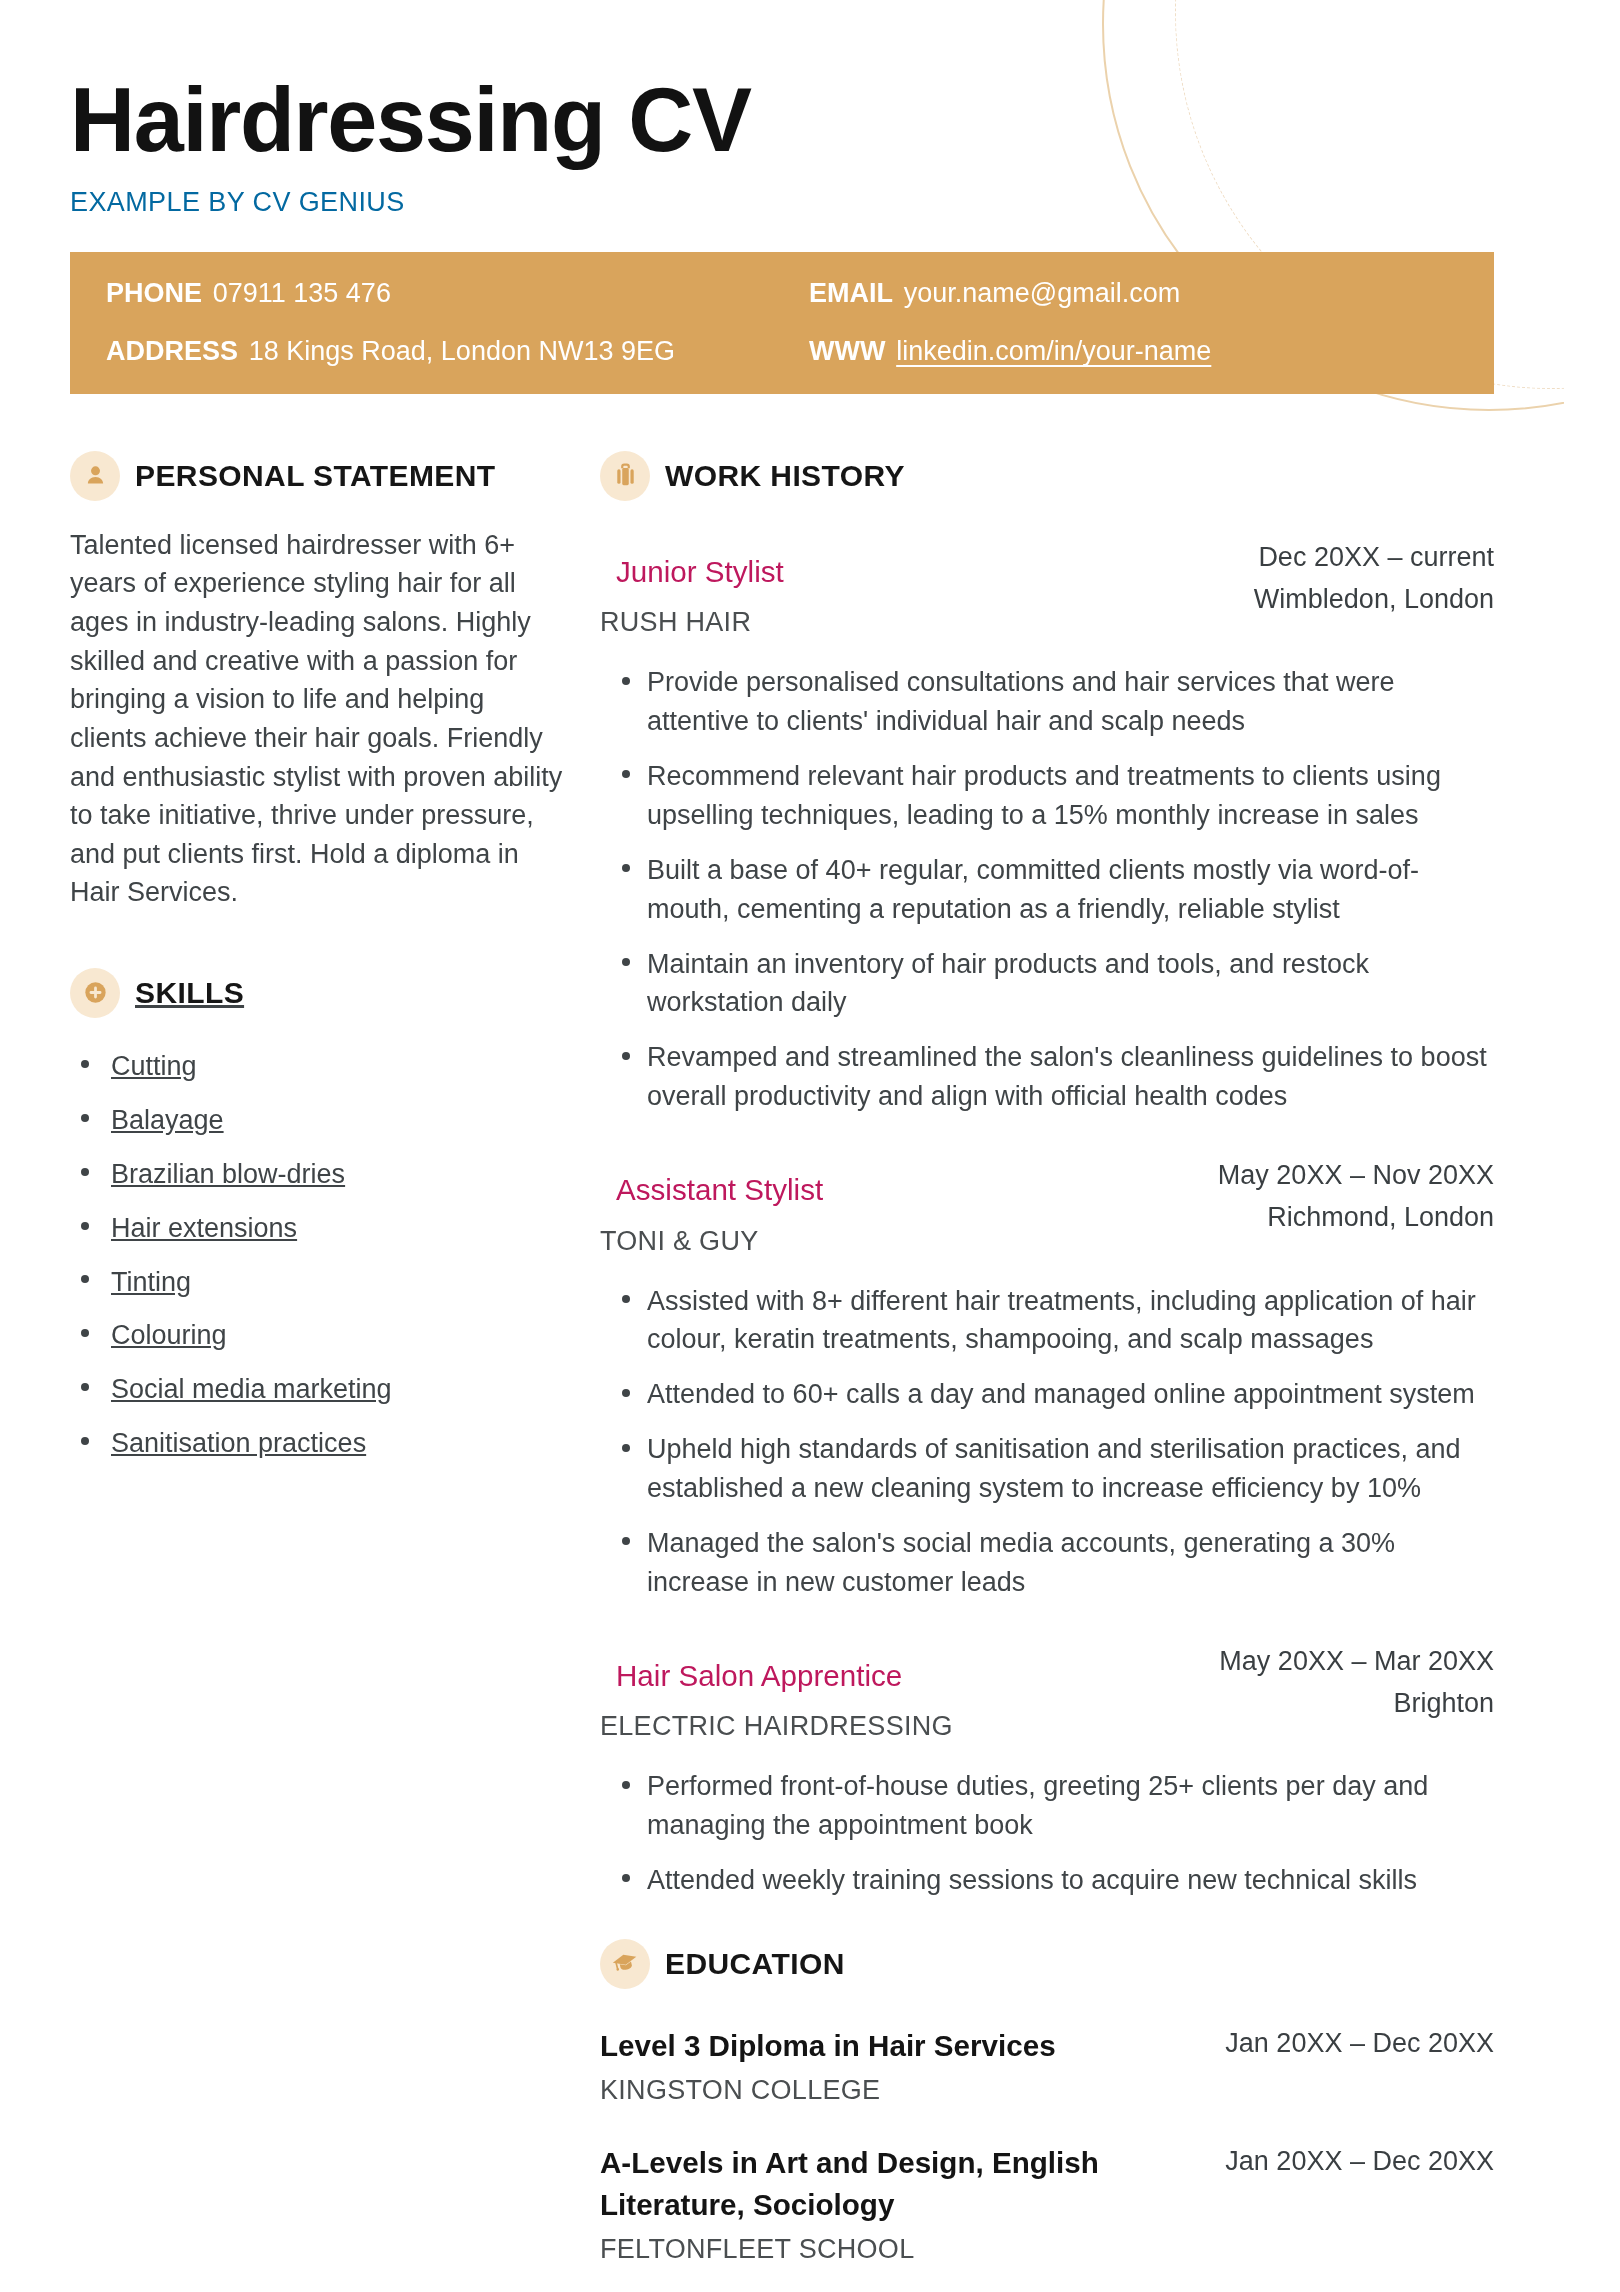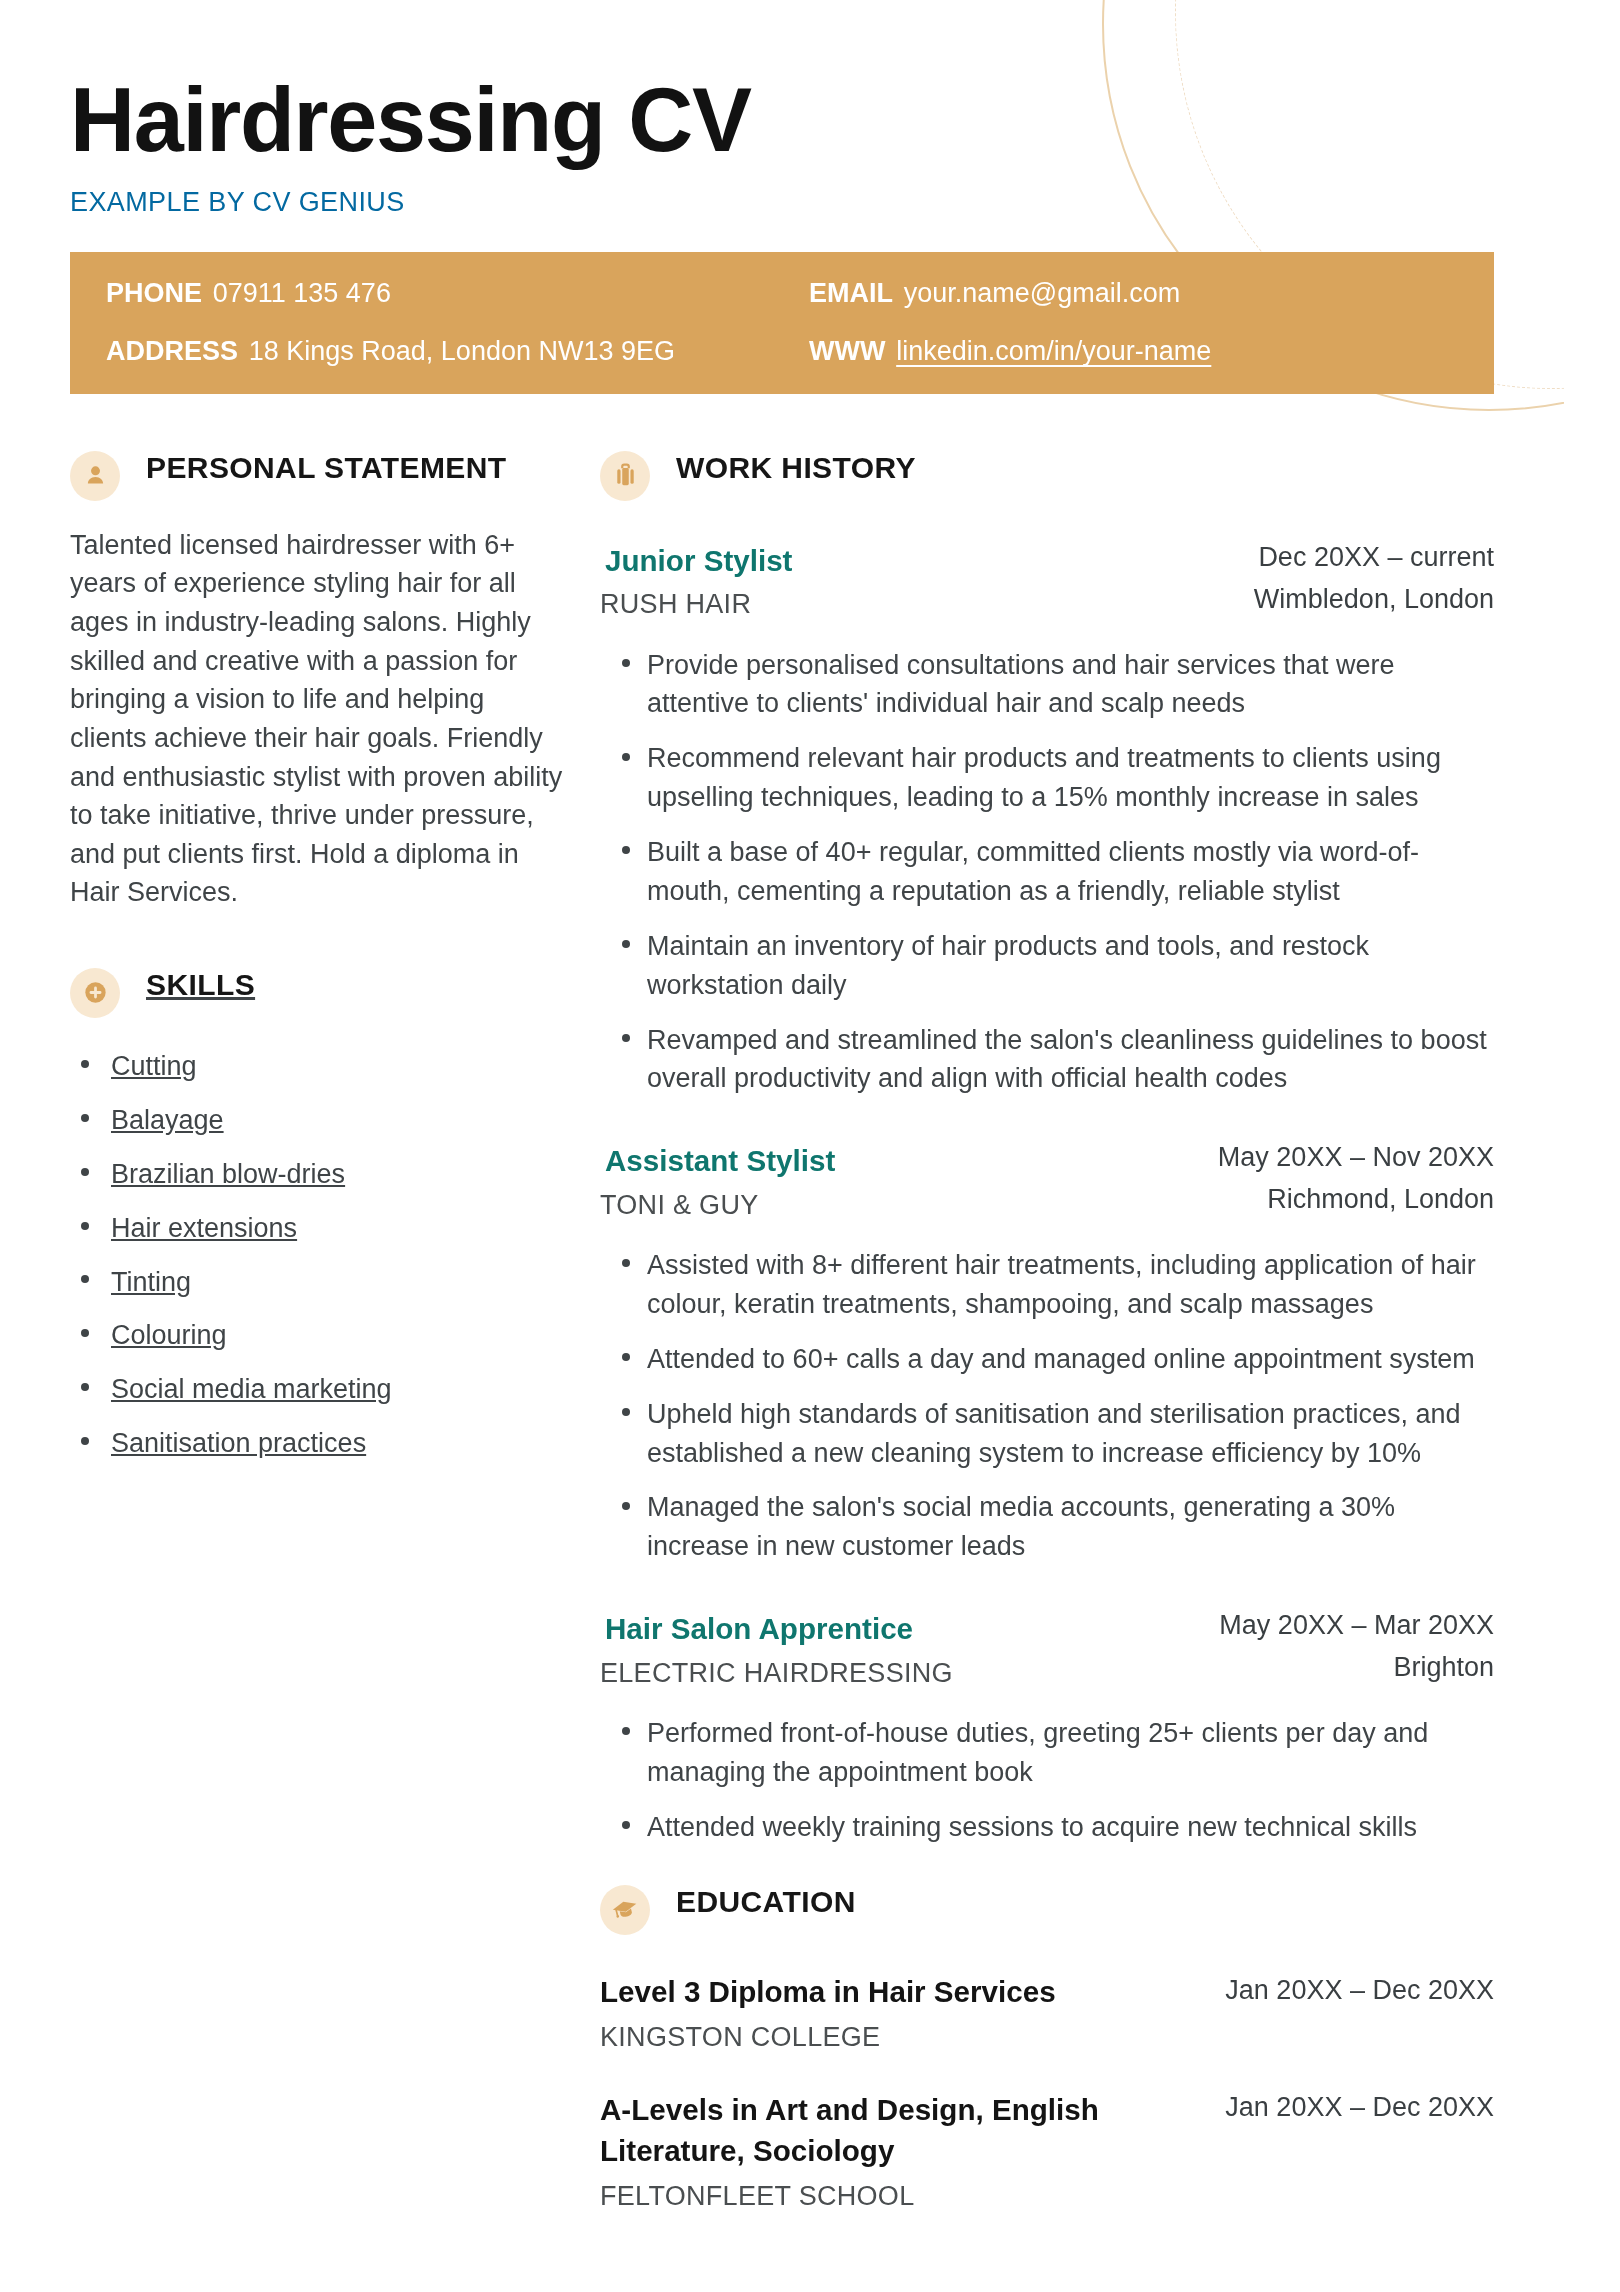--- a/index.html
+++ b/index.html
@@ -39,37 +39,37 @@
   .contact-col.c1{flex:0 0 52%;}
   .contact-col.c2{flex:1;}
   .contact-row{white-space:nowrap;line-height:1.1;}
   .lbl{font-weight:700;margin-right:10.7px;}
   .link{color:#ffffff;text-decoration:underline;text-underline-offset:4.5px;cursor:pointer;}
 
   
   .columns{position:relative;display:grid;grid-template-columns:494px 1fr;column-gap:36px;margin-top:57px;}
 
   
-  .sec-head{display:flex;align-items:flex-start;gap:26px;}
+  .sec-head{display:flex;align-items:center;gap:15px;}
   .icon-circle{flex:0 0 50px;width:50px;height:50px;border-radius:50%;background:#F8E8D1;display:flex;align-items:center;justify-content:center;}
   .icon-circle svg{width:29px;height:29px;display:block;}
   .sec-title{font-size:30px;font-weight:700;color:#161616;letter-spacing:0.4px;margin:0;}
 
   
   .statement{margin-top:25px;font-size:27px;line-height:1.43;color:#3F4447;}
   .sec-skills{margin-top:56px;text-decoration:underline;}
   .skills-list{list-style:none;margin:32px 0 0 0;padding:0;}
   .skills-list li{position:relative;padding-left:41px;font-size:27px;color:#3F4447;margin-bottom:21.5px;line-height:1.2;}
   .skills-list li::before{content:"";position:absolute;left:10.7px;top:9.9px;width:8px;height:8px;border-radius:50%;background:#3F4447;}
 
   
   .job{margin-top:36px;}
   .job + .job{margin-top:9px;}
   .job-header{display:flex;justify-content:space-between;align-items:flex-start;}
-  .job-title{font-size:29.6px;font-weight:700;color:#0f766e;line-height:1.3;margin:5px;}
+  .job-title{font-size:29.6px;font-weight:400;color:#be185d;line-height:1.3;margin:16px;}
   .job-company{font-size:27px;color:#4A4E50;margin-top:9px;letter-spacing:0.3px;}
   .job-right{text-align:right;font-size:27px;color:#3A3F42;line-height:1.55;white-space:nowrap;}
   .bullets{list-style:none;margin:25px 0 39px 0;padding:0;}
   .bullets li{position:relative;padding-left:47px;font-size:27px;color:#3F4447;line-height:1.44;margin-bottom:16px;}
   .bullets li::before{content:"";position:absolute;left:21.5px;top:13.4px;width:8px;height:8px;border-radius:50%;background:#3F4447;}
   .sec-education{margin-top:27px;}
   .edu-entry{display:flex;justify-content:space-between;align-items:flex-start;margin-top:36px;}
   .edu-title{font-size:29.6px;font-weight:700;color:#141414;line-height:1.4;margin:0;max-width:591px;}
   .edu-school{font-size:27px;color:#4A4E50;margin-top:9px;letter-spacing:0.3px;}
   .edu-dates{font-size:27px;color:#3A3F42;white-space:nowrap;padding-top:3.6px;}

